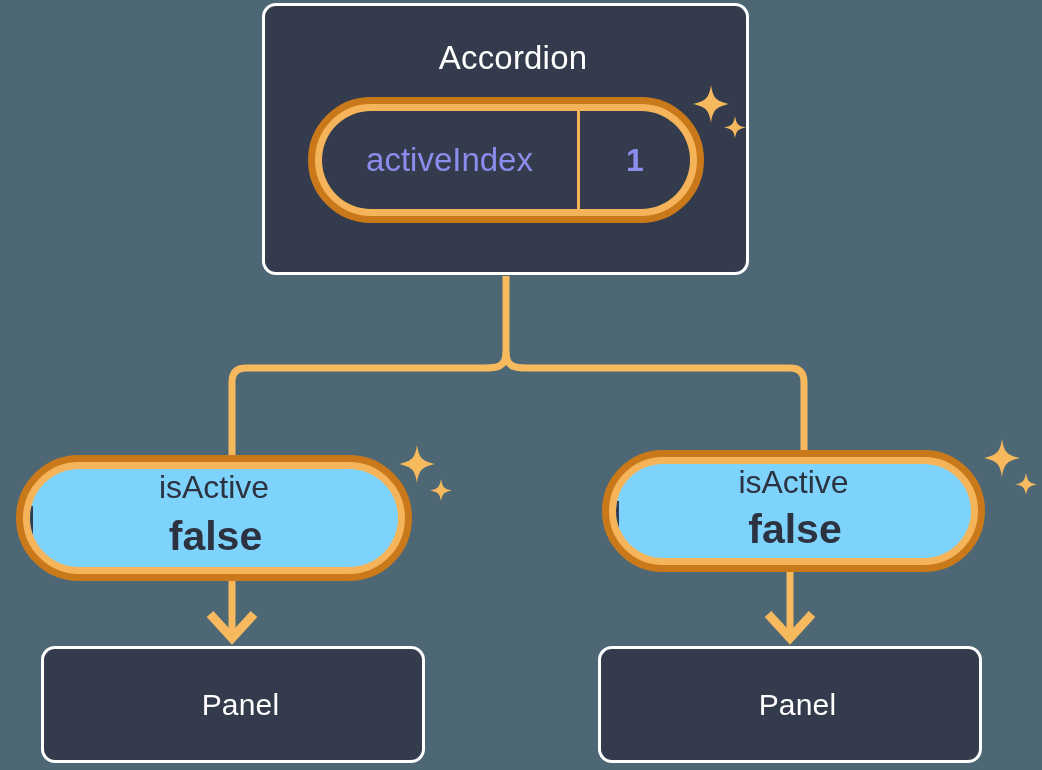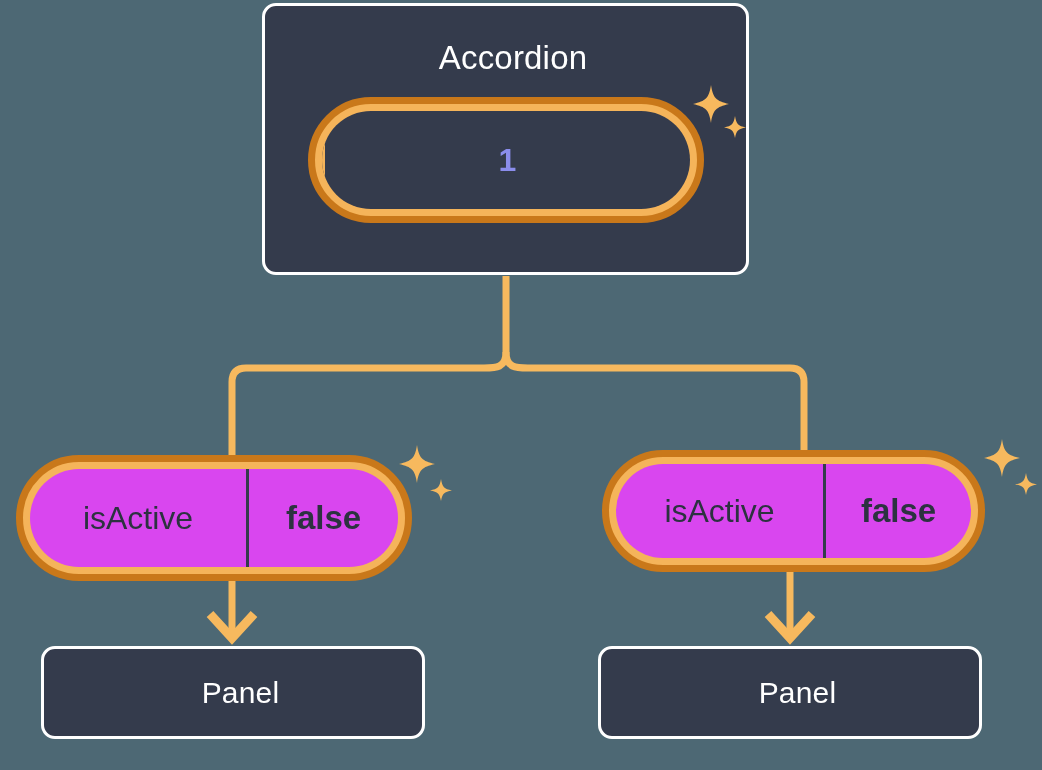--- a/index.html
+++ b/index.html
@@ -57,21 +57,21 @@
     height: 272px;
   }
   #accordion-card .card-title {
     position: absolute;
     left: 0;
     right: 0;
     top: 33px;
   }
 
   .panel-card {
-    height: 93px;
+    height: 117px;
     display: flex;
     align-items: center;
     justify-content: center;
   }
   #panel-left {
     left: 41px;
     top: 646px;
     width: 384px;
   }
   #panel-right {
@@ -129,30 +129,31 @@
   #pill-activeindex .pill-val {
     flex: 1;
     color: #8b8dec;
     font-size: 32px;
     font-weight: 700;
     border-left: 3px solid #f5b45a;
   }
 
   
   .pill-purple .pill-inner {
-    background: #d946ef;
+    background: #7dd3fc;
+    flex-direction: column;
   }
   .pill-purple .pill-key {
     color: #2c3240;
     font-size: 32px;
     font-weight: 400;
   }
   .pill-purple .pill-val {
     color: #2c3240;
-    font-size: 33px;
+    font-size: 41px;
     font-weight: 700;
     border-left: 3px solid #343b4c;
   }
 
   #pill-isactive-left {
     left: 16px;
     top: 455px;
     width: 396px;
     height: 126px;
   }
@@ -203,20 +204,21 @@
       <path d="M 780 630 L 790 642 L 800 630 Z" fill="#f7b95e"></path>
     </g>
   </svg>
 
   <div class="card" id="accordion-card">
     <div class="card-title">Accordion</div>
   </div>
 
   <div class="pill" id="pill-activeindex">
     <div class="pill-inner">
+      <div class="pill-key">activeIndex</div>
       <div class="pill-val">1</div>
     </div>
   </div>
 
   <svg class="sparkle-group" id="sparkle-top" width="62" height="62" viewBox="0 0 62 62" aria-hidden="true">
     <path d="M 22 2 C 24 15, 27 18, 40 21 C 27 24, 24 27, 22 40
              C 20 27, 17 24, 4 21 C 17 18, 20 15, 22 2 Z" fill="#f7b95e"></path>
     <path d="M 46 33 C 47.4 41, 49 43, 57 44.4 C 49 45.8, 47.4 47.4, 46 55
              C 44.6 47.4, 43 45.8, 35 44.4 C 43 43, 44.6 41, 46 33 Z" fill="#f7b95e"></path>
   </svg>

